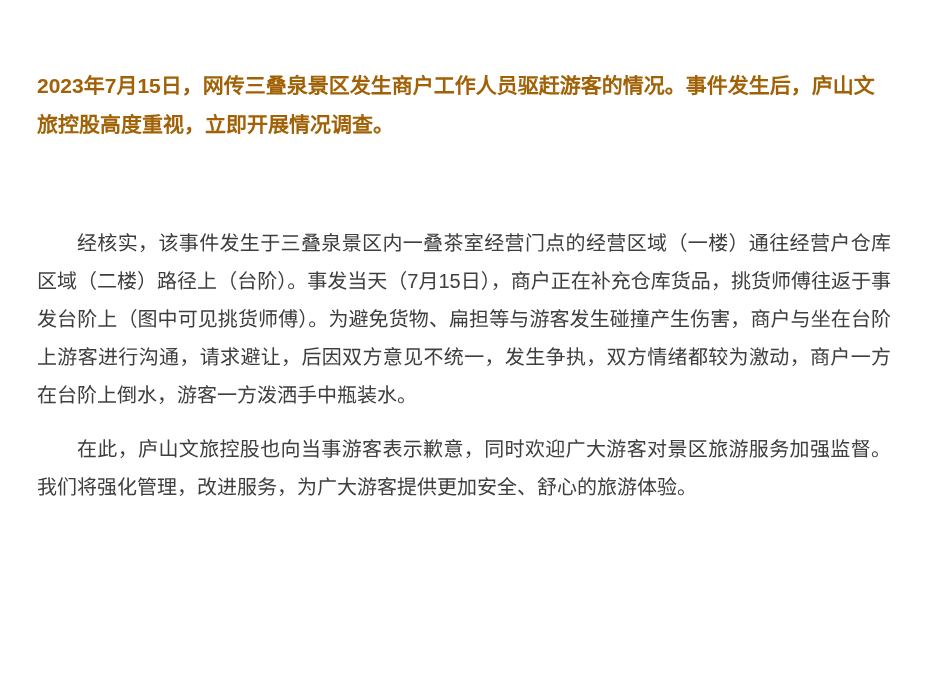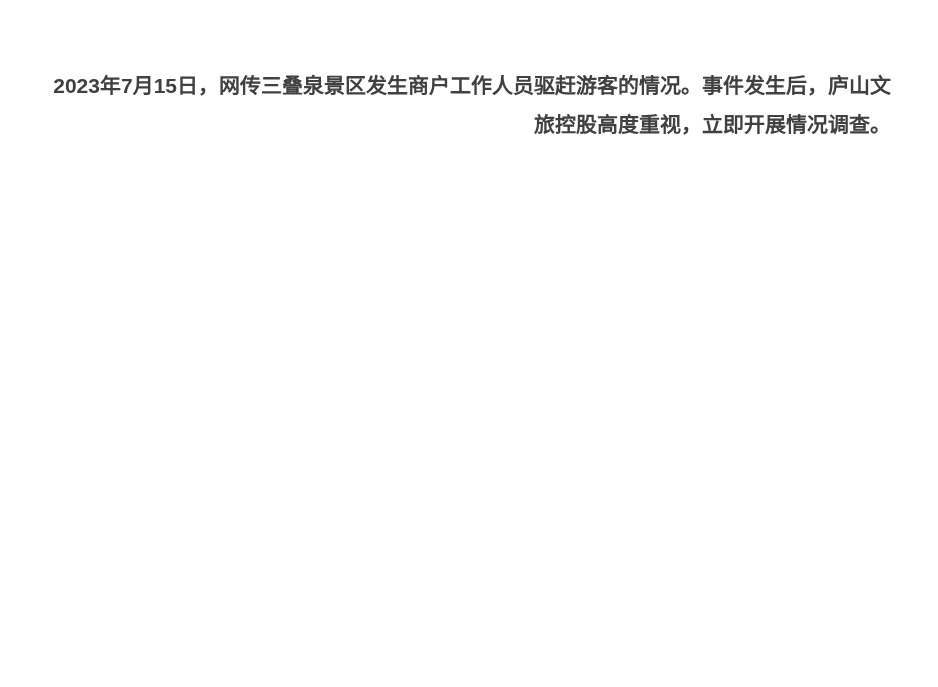--- a/index.html
+++ b/index.html
@@ -18,32 +18,34 @@
   .article {
     width: 854px;
     margin-left: 37px;
     padding-top: 66px;
   }
   .headline {
     margin: 0 0 80px 0;
     font-size: 21px;
     line-height: 39px;
     font-weight: 700;
-    text-align: right;
-    color: #404040;
+    text-align: left;
+    color: #a16207;
   }
   .para {
     margin: 0 0 16px 0;
     font-size: 20px;
     line-height: 38px;
     text-indent: 2em;
     text-align: justify;
     color: #3e3e3e;
   }
 </style>
 </head>
 <body>
 
 <div class="page">
   <div class="article">
     <h1 class="headline">2023年7月15日，网传三叠泉景区发生商户工作人员驱赶游客的情况。事件发生后，庐山文旅控股高度重视，立即开展情况调查。</h1>
+    <p class="para">经核实，该事件发生于三叠泉景区内一叠茶室经营门点的经营区域（一楼）通往经营户仓库区域（二楼）路径上（台阶）。事发当天（7月15日），商户正在补充仓库货品，挑货师傅往返于事发台阶上（图中可见挑货师傅）。为避免货物、扁担等与游客发生碰撞产生伤害，商户与坐在台阶上游客进行沟通，请求避让，后因双方意见不统一，发生争执，双方情绪都较为激动，商户一方在台阶上倒水，游客一方泼洒手中瓶装水。</p>
+    <p class="para">在此，庐山文旅控股也向当事游客表示歉意，同时欢迎广大游客对景区旅游服务加强监督。我们将强化管理，改进服务，为广大游客提供更加安全、舒心的旅游体验。</p>
   </div>
 </div>
 
 </body></html>

